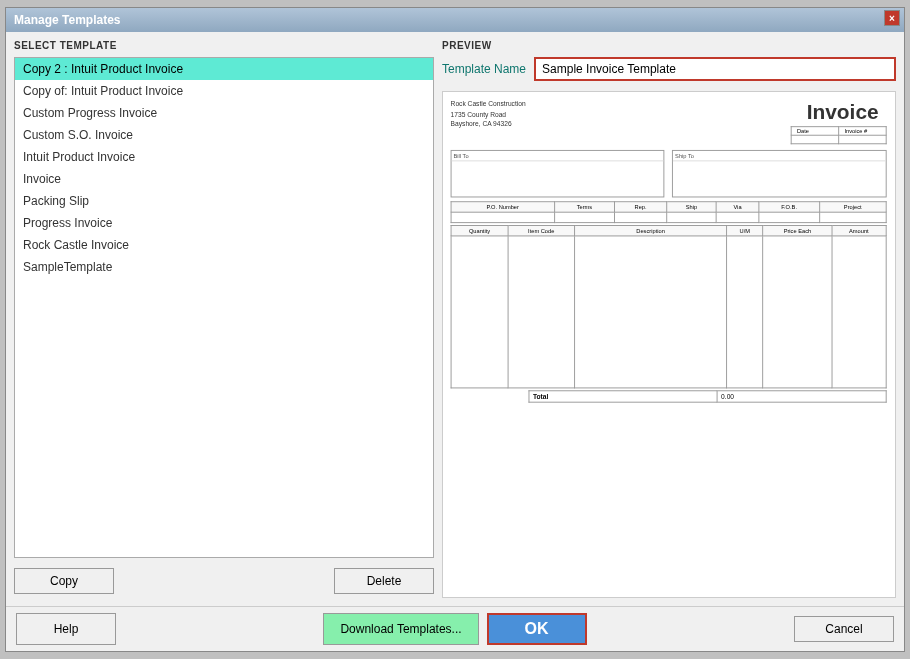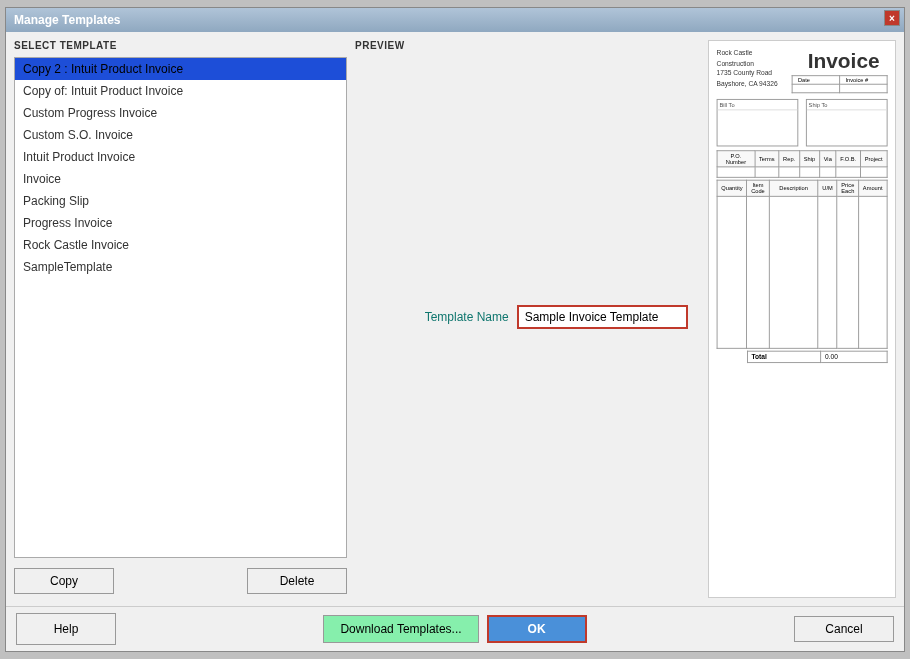--- a/index.html
+++ b/index.html
@@ -75,42 +75,42 @@
       background: #fff;
       overflow-y: auto;
     }
     .template-list-item {
       padding: 4px 8px;
       cursor: pointer;
       font-size: 12px;
       color: #333;
     }
     .template-list-item.selected {
-      background: #1d4ed8;
+      background: #5eead4;
       color: #000;
     }
     .button-row {
       display: flex;
       gap: 8px;
       justify-content: space-between;
       padding: 4px 0;
     }
     .btn {
       padding: 5px 20px;
       font-size: 12px;
       background: #f0f0f0;
       border: 1px solid #999;
       cursor: pointer;
       min-width: 100px;
     }
     .right-panel {
       flex: 1;
       display: flex;
-      flex-direction: row;
-      gap: 20px;
+      flex-direction: column;
+      gap: 6px;
     }
     .preview-label {
       font-size: 10px;
       font-weight: bold;
       color: #333;
       letter-spacing: 0.5px;
     }
     .template-name-row {
       display: flex;
       align-items: center;
@@ -229,21 +229,21 @@
     .btn-help {
       padding: 8px 24px;
       font-size: 12px;
       background: #f0f0f0;
       border: 1px solid #999;
       cursor: pointer;
       min-width: 100px;
     }
     .btn-ok {
       padding: 5px 36px;
-      font-size: 12px;
+      font-size: 16px;
       background: #4a90d9;
       border: 2px solid #c0392b;
       color: white;
       cursor: pointer;
       font-weight: bold;
       min-width: 100px;
     }
     .btn-download {
       padding: 5px 16px;
       font-size: 12px;

